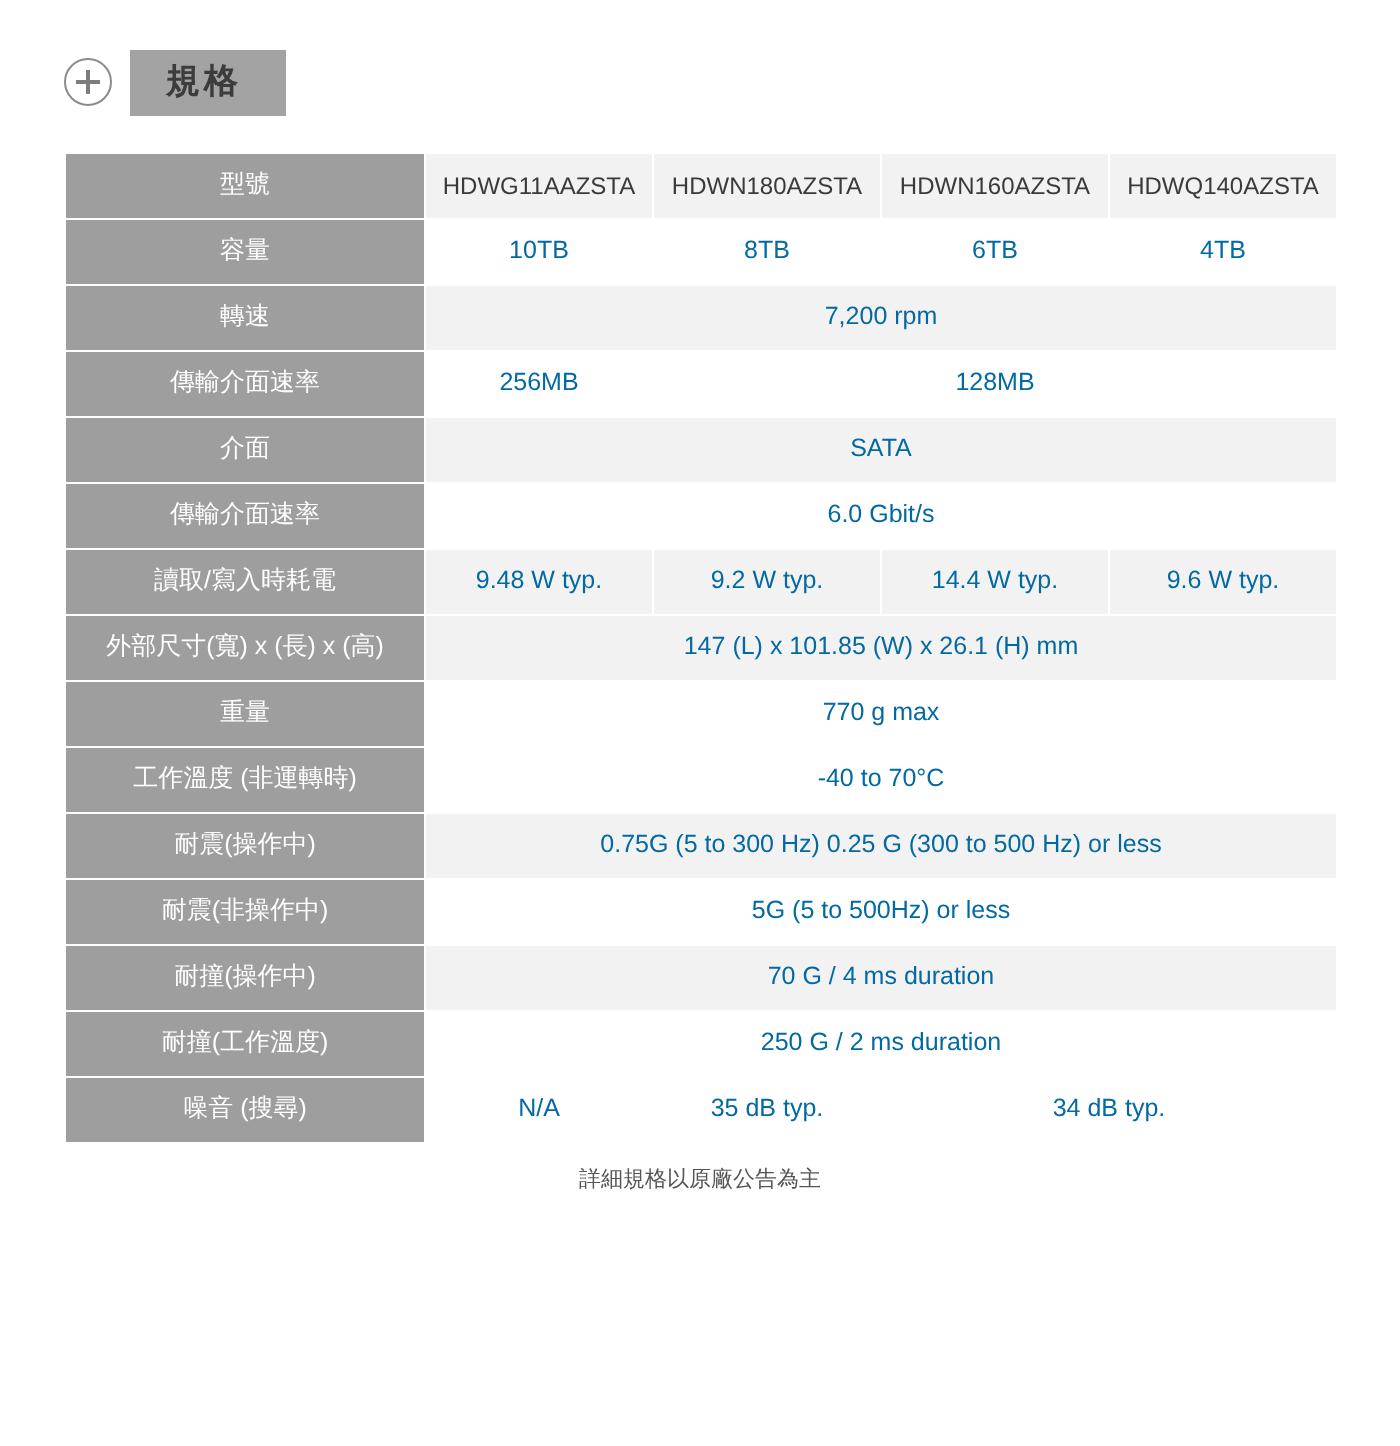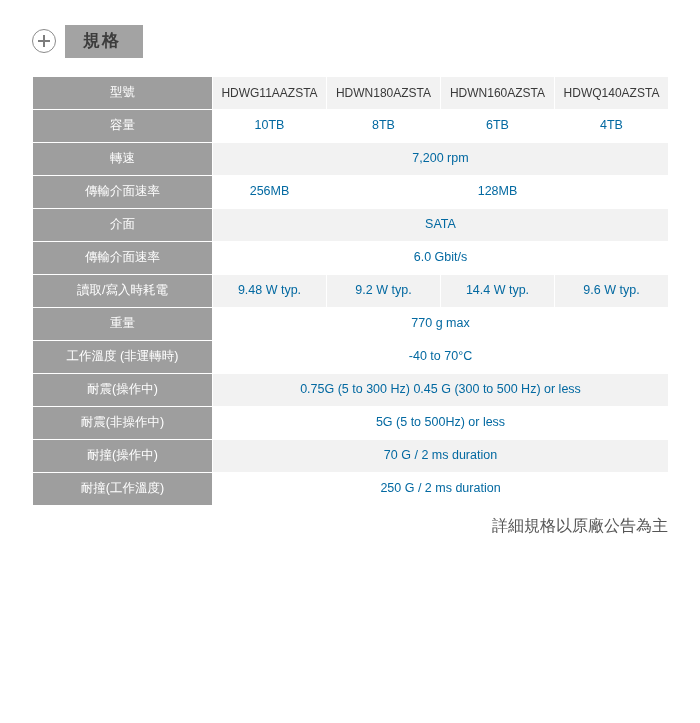--- a/index.html
+++ b/index.html
@@ -95,22 +95,22 @@
     text-align: center;
   }
   table.spec tr.alt td:not(.label) {
     background: #ffffff;
   }
   table.spec td.model {
     font-size: 12px;
     color: #3a3a3a;
   }
   .footnote {
-    text-align: right;
-    font-size: 16px;
+    text-align: center;
+    font-size: 11px;
     color: #555555;
     margin-top: 10px;
   }
 </style>
 </head>
 <body>
 
 <div class="page">
 
   <div class="header">
@@ -159,42 +159,52 @@
             <td class="label">傳輸介面速率</td>
             <td colspan="4">6.0 Gbit/s</td>
           </tr>
           <tr>
             <td class="label">讀取/寫入時耗電</td>
             <td>9.48 W typ.</td>
             <td>9.2 W typ.</td>
             <td>14.4 W typ.</td>
             <td>9.6 W typ.</td>
           </tr>
+          <tr>
+            <td class="label">外部尺寸(寬) x (長) x (高)</td>
+            <td colspan="4">147 (L) x 101.85 (W) x 26.1 (H) mm</td>
+          </tr>
           <tr class="alt">
             <td class="label">重量</td>
             <td colspan="4">770 g max</td>
           </tr>
           <tr class="alt">
             <td class="label">工作溫度 (非運轉時)</td>
             <td colspan="4">-40 to 70°C</td>
           </tr>
           <tr>
             <td class="label">耐震(操作中)</td>
-            <td colspan="4">0.75G (5 to 300 Hz) 0.45 G (300 to 500 Hz) or less</td>
+            <td colspan="4">0.75G (5 to 300 Hz) 0.25 G (300 to 500 Hz) or less</td>
           </tr>
           <tr class="alt">
             <td class="label">耐震(非操作中)</td>
             <td colspan="4">5G (5 to 500Hz) or less</td>
           </tr>
           <tr>
             <td class="label">耐撞(操作中)</td>
-            <td colspan="4">70 G / 2 ms duration</td>
+            <td colspan="4">70 G / 4 ms duration</td>
           </tr>
           <tr class="alt">
             <td class="label">耐撞(工作溫度)</td>
             <td colspan="4">250 G / 2 ms duration</td>
+          </tr>
+          <tr class="alt">
+            <td class="label">噪音 (搜尋)</td>
+            <td>N/A</td>
+            <td>35 dB typ.</td>
+            <td colspan="2">34 dB typ.</td>
           </tr>
         </tbody>
     </table>
     <div class="footnote">詳細規格以原廠公告為主</div>
   </div>
 
 </div>
 
 </body></html>

